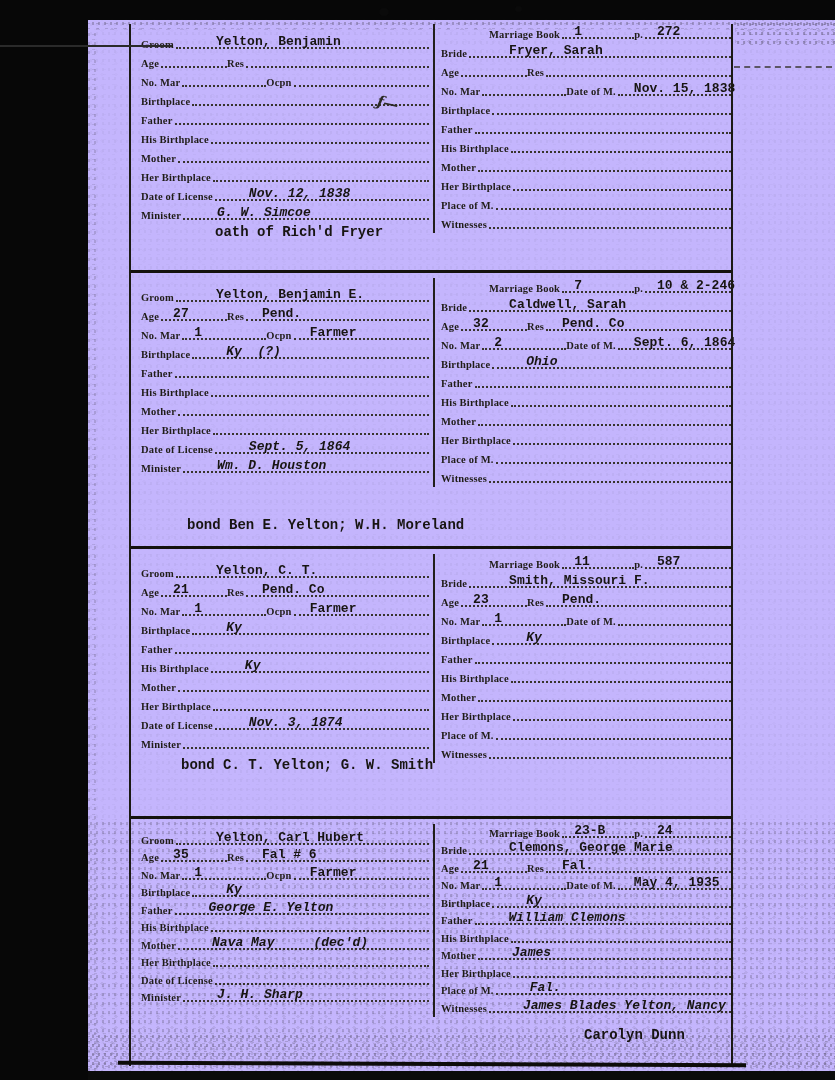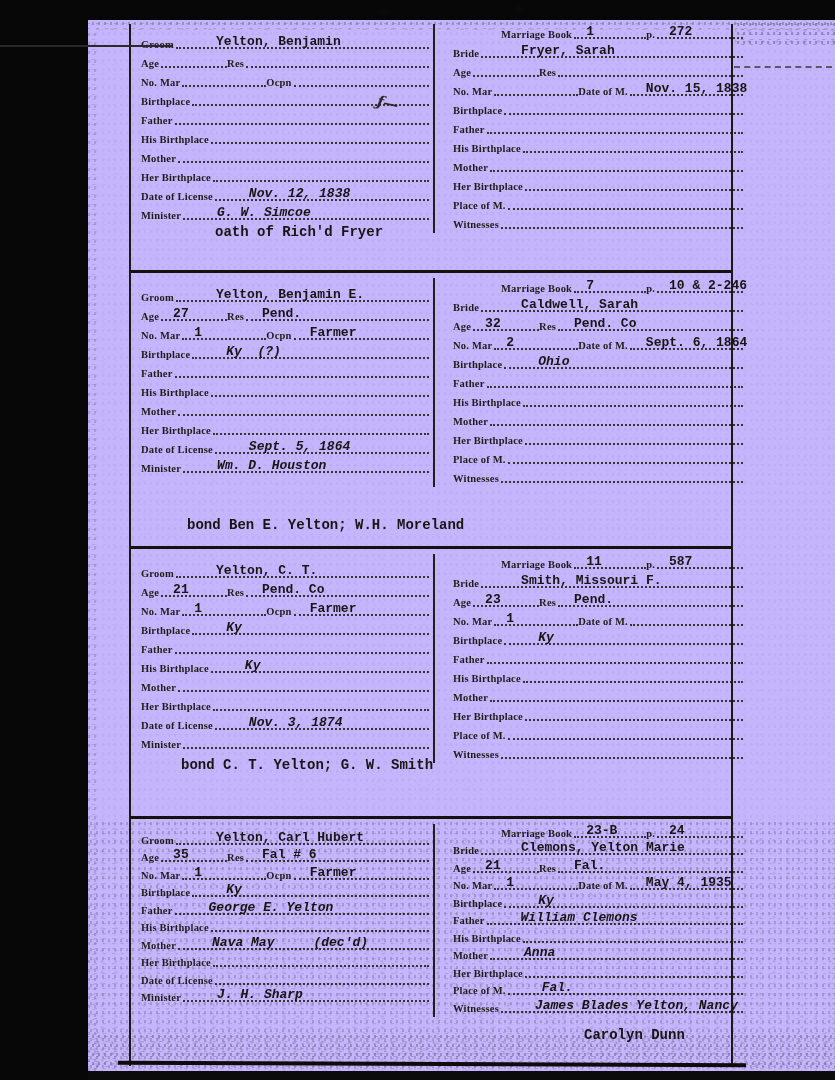--- a/index.html
+++ b/index.html
@@ -30,21 +30,21 @@
   .grain-heavy{position:absolute;left:88px;top:819px;width:747px;height:252px;opacity:.34;pointer-events:none;}
   .grain-bottom{position:absolute;left:0;top:1032px;width:835px;height:40px;opacity:.5;pointer-events:none;}
   .grain-right-top{position:absolute;left:735px;top:20px;width:100px;height:26px;opacity:.5;pointer-events:none;}
   .squiggle{position:absolute;left:248px;top:70px;font:italic 700 15px "DejaVu Serif",serif;color:#2c2a26;
             transform:rotate(12deg);}
   
   .card{position:absolute;left:129px;width:602px;}
   #card-0{top:24px;height:246px;} #card-1{top:273px;height:273px;}
   #card-2{top:549px;height:267px;} #card-3{top:819px;height:243px;}
   .groom-col{position:absolute;left:12px;width:288px;}
-  .bride-col{position:absolute;left:304px;width:290px;border-left:2px solid #221f1a;padding-left:18px;}
+  .bride-col{position:absolute;left:304px;width:290px;border-left:2px solid #221f1a;padding-left:6px;}
   #card-0 .groom-col{top:10px;} #card-0 .bride-col{top:0;}
   #card-1 .groom-col,#card-2 .groom-col{top:14px;} #card-1 .bride-col,#card-2 .bride-col{top:5px;}
   #card-3 .groom-col{top:12px;} #card-3 .bride-col{top:5px;}
   .row{position:relative;display:flex;align-items:flex-end;height:19px;}
   #card-3 .row{height:17.5px;}
   .lbl{flex:none;font:700 10.5px "Liberation Serif",serif;color:#201d18;letter-spacing:.2px;
        padding:0 2px 3px 0;white-space:pre;}
   .lbl-ml{margin-left:48px;}
   .fill{flex:1;position:relative;height:14px;border-bottom:2px dotted #38342d;margin-bottom:4px;}
   .f1{flex:none;width:66px;} .f1w{flex:none;width:84px;} .fbook{flex:none;width:72px;}
@@ -602,21 +602,21 @@
             <span class="val val-pair1">23-B</span>
           </span>
           <span class="lbl">p.</span>
           <span class="fill">
             <span class="val val-pair1">24</span>
           </span>
         </div>
         <div class="row">
           <span class="lbl">Bride</span>
           <span class="fill">
-            <span class="val val-name">Clemons, Yelton Marie</span>
+            <span class="val val-name">Clemons, George Marie</span>
           </span>
         </div>
         <div class="row">
           <span class="lbl">Age</span>
           <span class="fill f1">
             <span class="val val-pair1">21</span>
           </span>
           <span class="lbl">Res</span>
           <span class="fill">
             <span class="val val-pair2">Fal.</span>
@@ -646,21 +646,21 @@
         </div>
         <div class="row">
           <span class="lbl">His Birthplace</span>
           <span class="fill">
             <span class="val val-single"></span>
           </span>
         </div>
         <div class="row">
           <span class="lbl">Mother</span>
           <span class="fill">
-            <span class="val val-single">Anna</span>
+            <span class="val val-single">James</span>
           </span>
         </div>
         <div class="row">
           <span class="lbl">Her Birthplace</span>
           <span class="fill">
             <span class="val val-single"></span>
           </span>
         </div>
         <div class="row">
           <span class="lbl">Place of M.</span>

